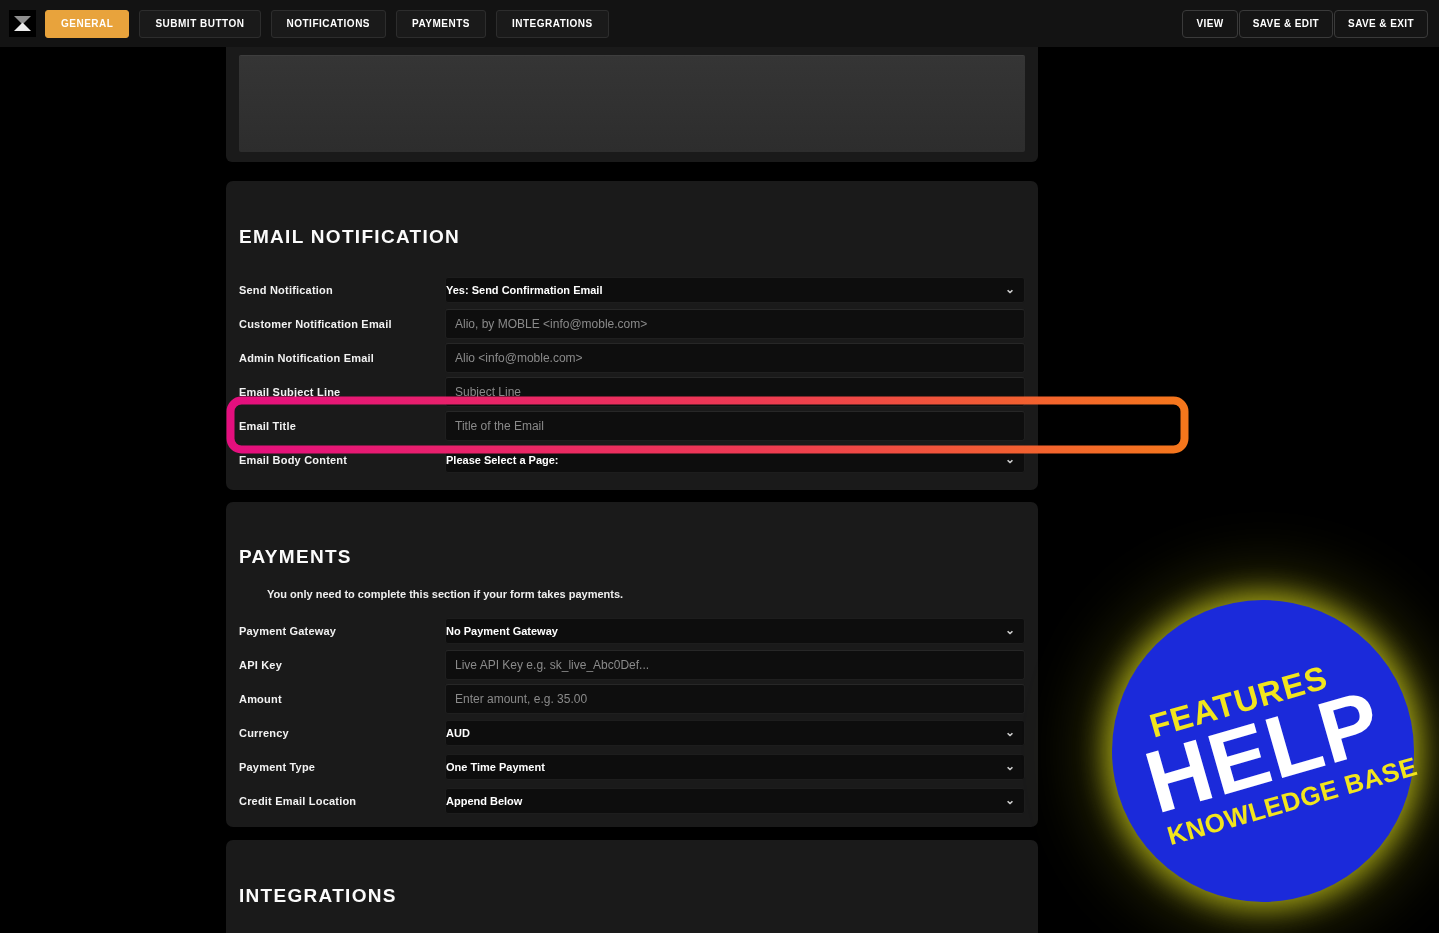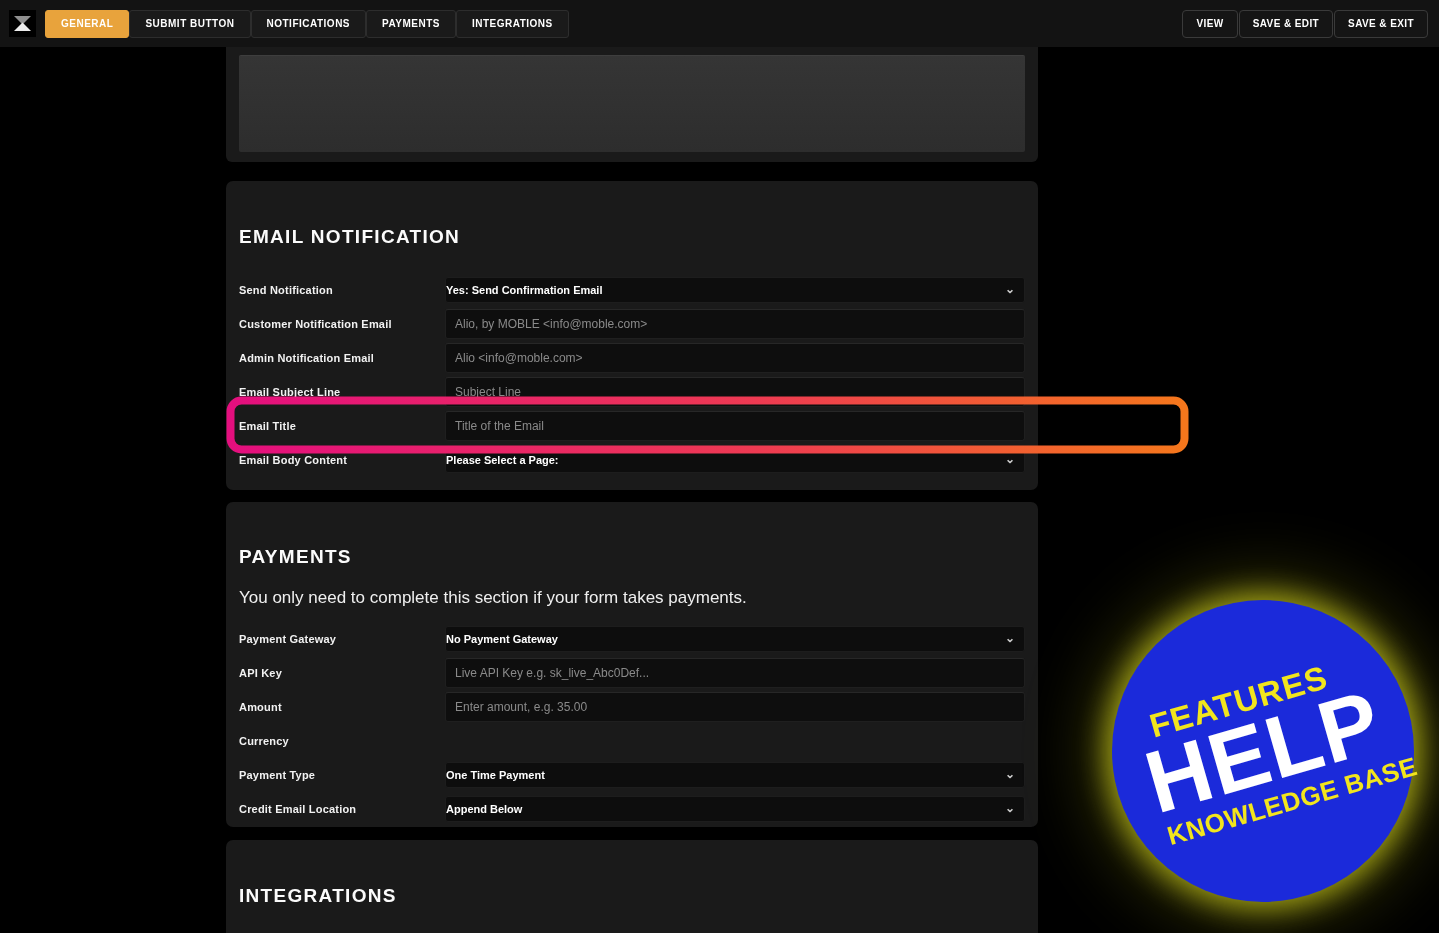--- a/index.html
+++ b/index.html
@@ -3,42 +3,42 @@
 <meta charset="utf-8">
 <style>
   * { margin:0; padding:0; box-sizing:border-box; font-family:"Liberation Sans", sans-serif; }
   html,body { width:1439px; height:933px; overflow:hidden; }
   body { background:#000; position:relative; }
 
   
   .topbar { position:absolute; left:0; top:0; width:1439px; height:47px;
             background:#131313; display:flex; align-items:center; z-index:40; }
   .logo { width:27px; height:27px; margin-left:9px; flex:0 0 auto; }
-  .tabs { display:flex; margin-left:9px; gap:0; }
+  .tabs { display:flex; margin-left:9px; gap:10px; }
   .tab { height:28px; padding:0 15px; display:flex; align-items:center;
          background:#1a1a1a; border:1px solid #2d2d2d; border-radius:3px;
          color:#fff; font-size:10px; font-weight:bold; letter-spacing:.5px; cursor:pointer; }
   .tab.active { background:#E8A33C; border-color:#E8A33C; }
   .topbar-actions { margin-left:auto; margin-right:11px; display:flex; gap:1px; }
   .tb-btn { height:28px; padding:0 13px; display:flex; align-items:center;
             background:#151515; border:1px solid #3a3a3a; border-radius:4px;
             color:#fff; font-size:10px; font-weight:bold; letter-spacing:.4px; cursor:pointer; }
 
   
   .panel { position:absolute; left:226px; width:812px; background:#1A1A1A; border-radius:7px; }
   .panel-preview { top:47px; height:115px; border-radius:0 0 6px 6px; }
   .preview-box { position:absolute; left:13px; right:13px; top:8px; height:97px;
                  background:linear-gradient(#353535,#2d2d2d); border-radius:2px;
                  border-top:1px solid #3e3e3e; }
   .panel-email { top:181px; height:309px; padding:45px 13px 0 13px; }
   .panel-payments { top:502px; height:325px; padding:44px 13px 0 13px; }
   .panel-integrations { top:840px; height:110px; padding:45px 13px 0 13px; }
 
   .panel h2 { color:#fbfbfb; font-size:19px; font-weight:600; letter-spacing:1.3px; line-height:21px; }
-  .section-note { margin-top:21px; color:#efefef; font-size:17px; font-weight:normal; }
+  .section-note { margin-top:21px; color:#efefef; font-size:11px; font-weight:bold;margin-left:28px; }
 
   .rows { margin-top:28px; }
   .rows.pay { margin-top:16px; }
   .row { display:flex; align-items:center; height:30px; margin-bottom:4px; }
   .lbl { width:206px; flex:0 0 206px; color:#f2f2f2; font-size:11px; font-weight:bold; letter-spacing:.2px; }
   .field { flex:1; position:relative; }
   .txt { width:100%; height:30px; background:#0e0e0e; border:1px solid #1f1f1f; border-top-color:#272727;
          border-radius:3px; color:#fef9c3; font-size:12px; padding:0 9px; outline:none; }
   .txt::placeholder { color:#8a8a8a; }
   .sel { height:26px; margin:2px 0; background:#0d0d0d; border:1px solid #1d1d1d; border-radius:3px;
@@ -164,20 +164,26 @@
       <div class="field"><input class="txt" placeholder="Live API Key e.g. sk_live_Abc0Def..." style=""></div>
     </div>
 
     <div class="row">
       <div class="lbl">Amount</div>
       <div class="field"><input class="txt" placeholder="Enter amount, e.g. 35.00" style=""></div>
     </div>
 
     <div class="row">
       <div class="lbl">Currency</div>
+      <div class="field">
+          <div class="sel">
+        <span>AUD</span>
+        <span class="chev">⌄</span>
+      </div>
+        </div>
     </div>
 
     <div class="row">
       <div class="lbl">Payment Type</div>
       <div class="field">
           <div class="sel">
         <span>One Time Payment</span>
         <span class="chev">⌄</span>
       </div>
         </div>

